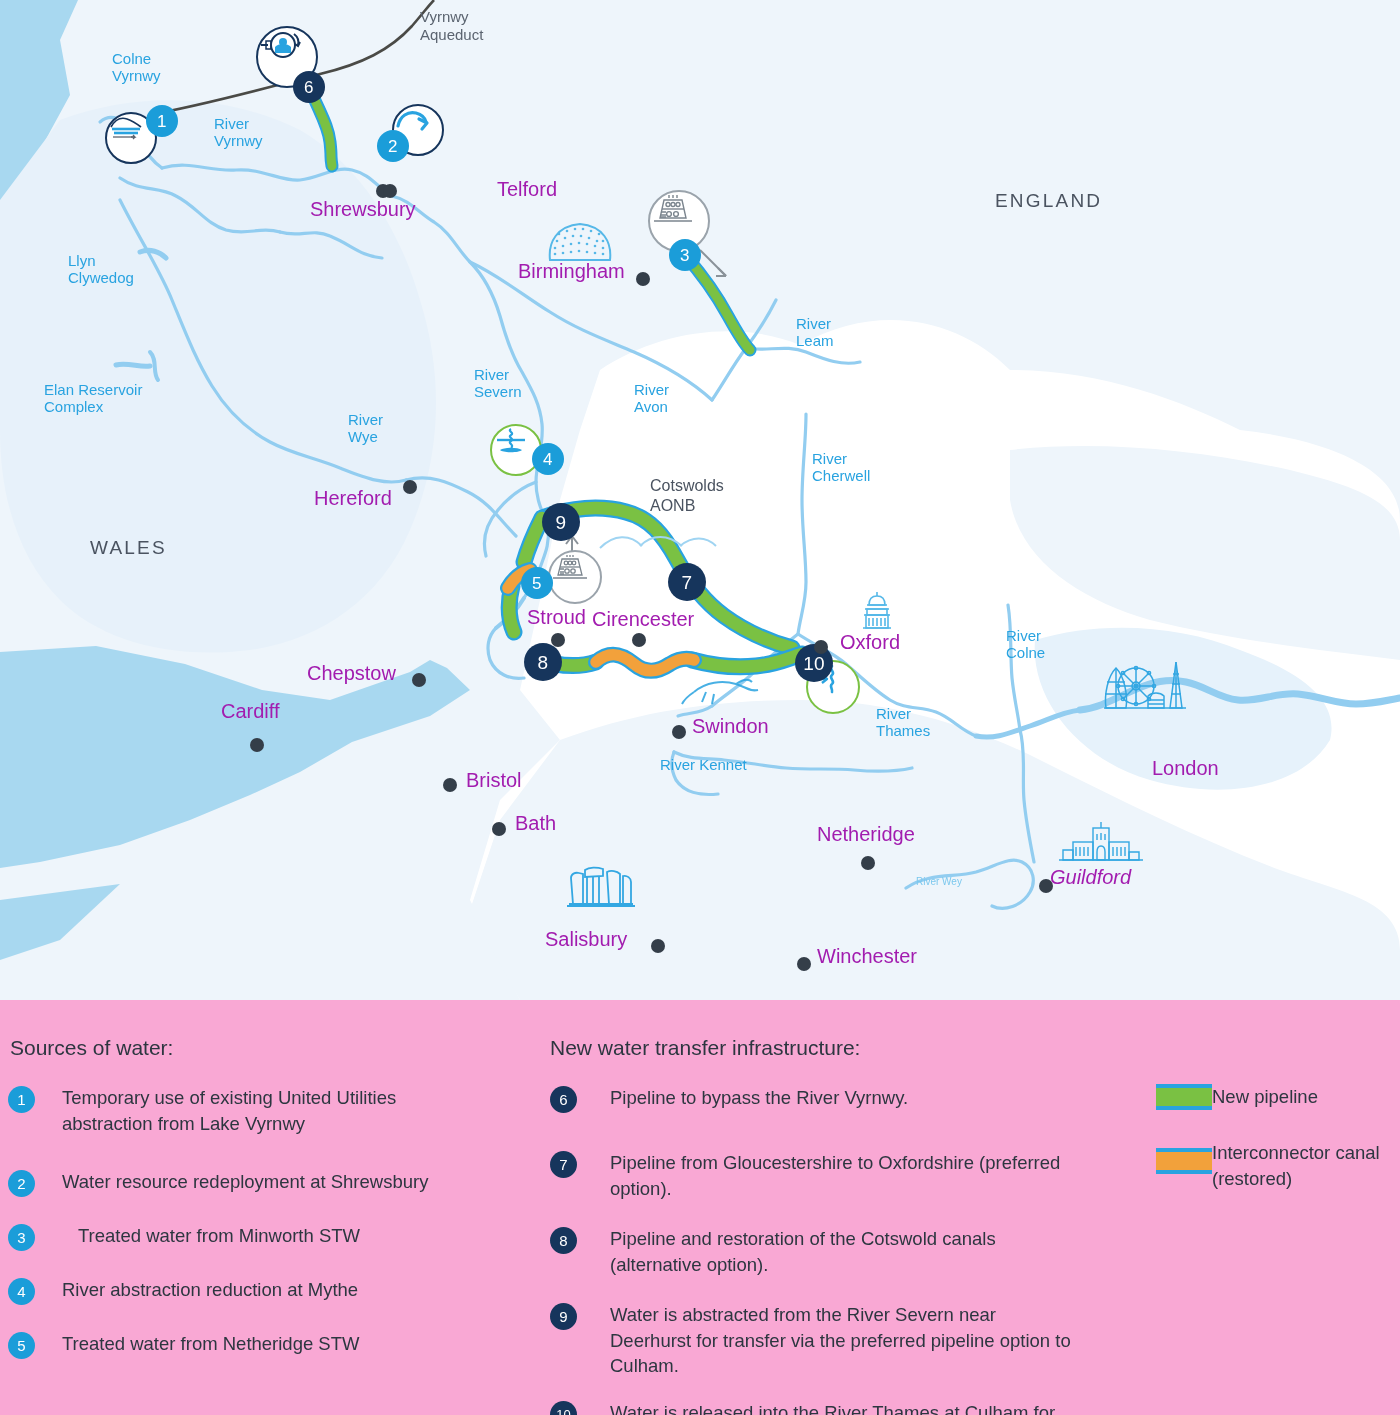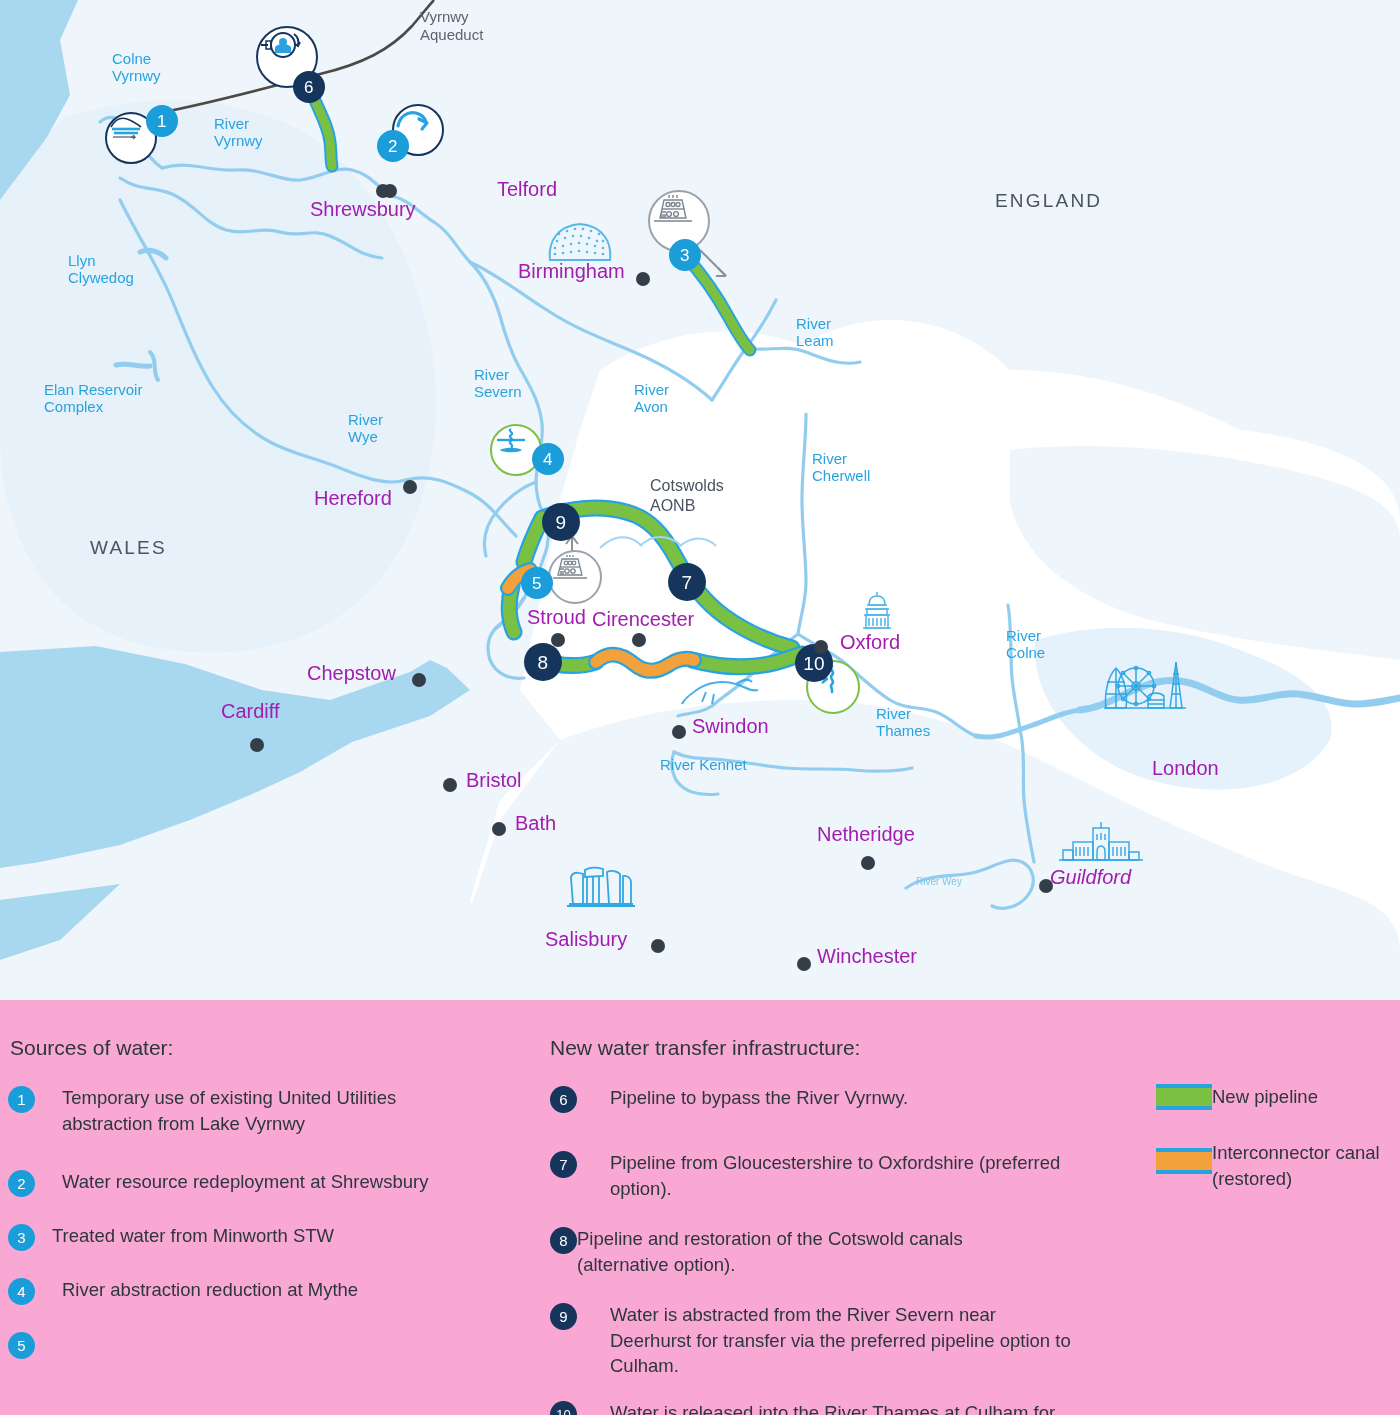--- a/index.html
+++ b/index.html
@@ -522,42 +522,43 @@
         <div class="legrow" style="left: 8px; top: 86px;">
           <div class="legbadge src">1</div>
           <div class="legtext" style="width: 400px; margin-left: 27px; margin-top: -1px;">Temporary use of existing United Utilities abstraction from Lake Vyrnwy</div>
         </div>
         <div class="legrow" style="left: 8px; top: 170px;">
           <div class="legbadge src">2</div>
           <div class="legtext" style="width: 400px; margin-left: 27px; margin-top: -1px;">Water resource redeployment at Shrewsbury</div>
         </div>
         <div class="legrow" style="left: 8px; top: 224px;">
           <div class="legbadge src">3</div>
-          <div class="legtext" style="width: 400px; margin-left: 17px; margin-top: -1px;">Treated water from Minworth STW</div>
+          <div class="legtext" style="width: 400px; margin-left: 43px; margin-top: -1px;">Treated water from Minworth STW</div>
         </div>
         <div class="legrow" style="left: 8px; top: 278px;">
           <div class="legbadge src">4</div>
           <div class="legtext" style="width: 400px; margin-left: 27px; margin-top: -1px;">River abstraction reduction at Mythe</div>
         </div>
         <div class="legrow" style="left: 8px; top: 332px;">
           <div class="legbadge src">5</div>
+          <div class="legtext" style="width: 400px; margin-left: 27px; margin-top: -1px;">Treated water from Netheridge STW</div>
         </div>
       </div>
     <div id="inf-list">
         <div class="legrow" style="left: 550px; top: 86px;">
           <div class="legbadge inf">6</div>
           <div class="legtext" style="width: 470px; margin-left: 33px; margin-top: -1px;">Pipeline to bypass the River Vyrnwy.</div>
         </div>
         <div class="legrow" style="left: 550px; top: 151px;">
           <div class="legbadge inf">7</div>
           <div class="legtext" style="width: 470px; margin-left: 33px; margin-top: -1px;">Pipeline from Gloucestershire to Oxfordshire (preferred option).</div>
         </div>
         <div class="legrow" style="left: 550px; top: 227px;">
           <div class="legbadge inf">8</div>
-          <div class="legtext" style="width: 470px; margin-top: -1px;">Pipeline and restoration of the Cotswold canals (alternative option).</div>
+          <div class="legtext" style="width: 470px; margin-left: 33px; margin-top: -1px;">Pipeline and restoration of the Cotswold canals (alternative option).</div>
         </div>
         <div class="legrow" style="left: 550px; top: 303px;">
           <div class="legbadge inf">9</div>
           <div class="legtext" style="width: 470px; margin-left: 33px; margin-top: -1px;">Water is abstracted from the River Severn near Deerhurst for transfer via the preferred pipeline option to Culham.</div>
         </div>
         <div class="legrow" style="left: 550px; top: 401px;">
           <div class="legbadge inf" style="font-size: 13px;">10</div>
           <div class="legtext" style="width: 470px; margin-left: 33px; margin-top: -1px;">Water is released into the River Thames at Culham for re-abstraction further downstream.</div>
         </div>
       </div>

